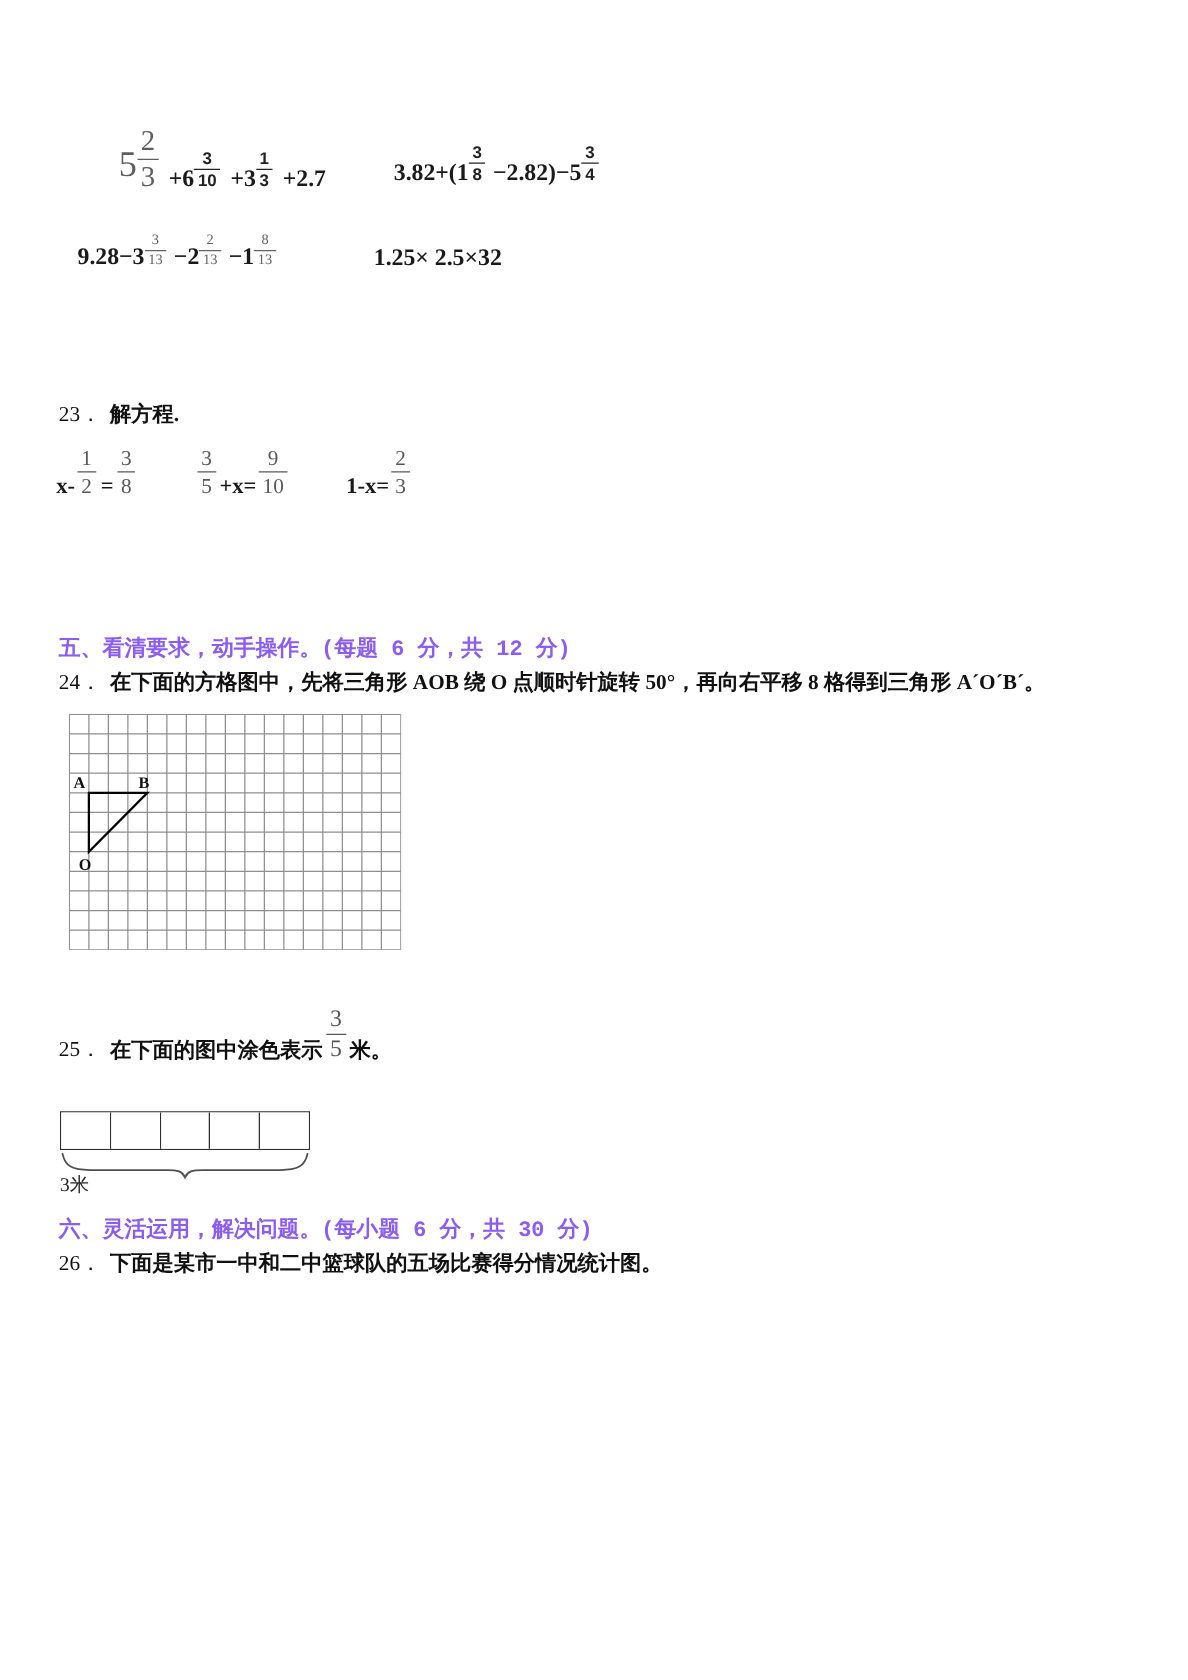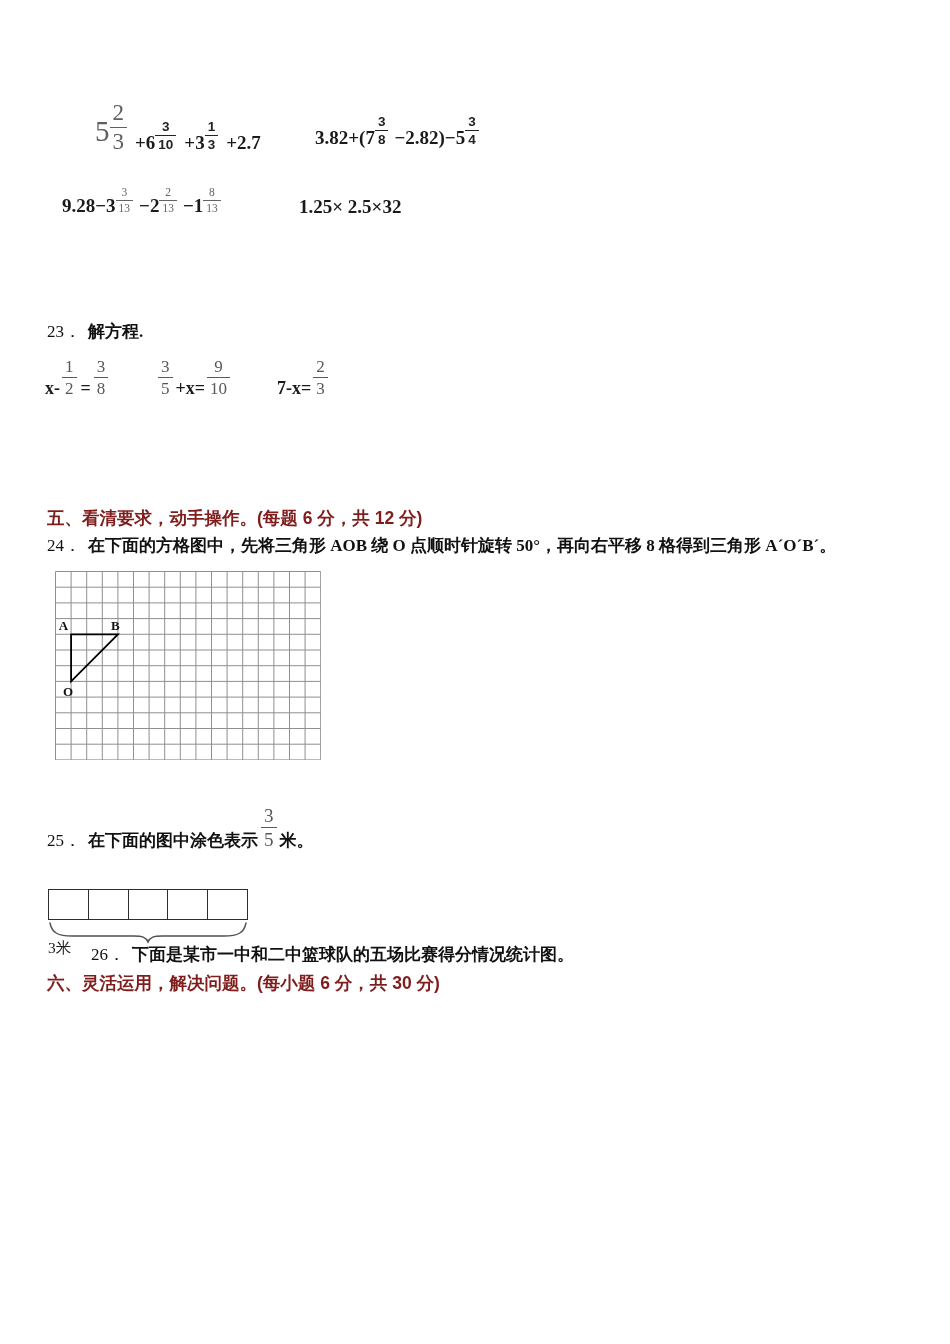--- a/index.html
+++ b/index.html
@@ -9,21 +9,21 @@
     font-family:"Liberation Serif", serif; color:#141414;
   }
   .abs { position:absolute; white-space:nowrap; }
 
   
   .math  { font-family:"Liberation Serif",serif; font-weight:bold; font-size:19px; color:#1a1a1a; }
   .eqrow { font-family:"Liberation Serif",serif; font-weight:bold; font-size:18px; color:#1a1a1a; }
 
   
   .stmt { font-family:"Liberation Serif",serif; font-size:17px; font-weight:bold; color:#111; }
-  .sec  { font-family:Liberation Sans, sans-serif; font-size:17.5px; font-weight:bold; color:#7f1d1d; }
+  .sec  { font-family:Liberation Mono, monospace; font-size:17.5px; font-weight:bold; color:#8b5cf6; }
   .qnum { font-weight:normal; margin-right:7px;text-align:right; }
 
   
   .fr { display:inline-block; text-align:center; line-height:1.12; vertical-align:baseline; }
   .fr .n { display:block; padding:0 3px 1px; border-bottom:1px solid currentColor; }
   .fr .d { display:block; padding:1px 3px 0; }
 
   .fr-bold   { font-size:13.5px; font-weight:bold; color:#222; font-family:"Liberation Sans",sans-serif; }
   .fr-gray11 { font-size:11.5px; font-weight:normal; color:#636363; font-family:"Liberation Serif",serif; }
   .fr-gray17 { font-size:17px;   font-weight:normal; color:#585858; font-family:"Liberation Serif",serif; }
@@ -40,33 +40,33 @@
   .bar-cell:last-child { border-right:none; }
   .bar-label { width:200px; text-align:left; font-size:15.5px; color:#222; font-family:"Liberation Serif",serif; }
 
   .vlab { font:bold 13px "Liberation Serif",serif; fill:#111; }
 </style>
 </head>
 <body>
 
 <div class="abs math" style="left:95px; top:100px;"><span class="big-whole">5</span><span class="fr big-fr"><span class="n">2</span><span class="d">3</span></span><span class="ml8">+6</span><span class="fr fr-bold"><span class="n">3</span><span class="d">10</span></span><span class="ml8">+3</span><span class="fr fr-bold"><span class="n">1</span><span class="d">3</span></span><span class="ml8">+2.7</span></div>
 
-<div class="abs math" style="left:315px; top:114px;"><span>3.82+(7</span><span class="fr fr-bold"><span class="n">3</span><span class="d">8</span></span><span class="ml6">−2.82)−5</span><span class="fr fr-bold"><span class="n">3</span><span class="d">4</span></span></div>
+<div class="abs math" style="left:315px; top:114px;"><span>3.82+(1</span><span class="fr fr-bold"><span class="n">3</span><span class="d">8</span></span><span class="ml6">−2.82)−5</span><span class="fr fr-bold"><span class="n">3</span><span class="d">4</span></span></div>
 
 <div class="abs math" style="left:62px; top:186px;"><span>9.28−3</span><span class="fr fr-gray11"><span class="n">3</span><span class="d">13</span></span><span class="ml6">−2</span><span class="fr fr-gray11"><span class="n">2</span><span class="d">13</span></span><span class="ml6">−1</span><span class="fr fr-gray11"><span class="n">8</span><span class="d">13</span></span></div>
 
 <div class="abs math" style="left:299px; top:196px;"><span>1.25× 2.5×32</span></div>
 
 <div class="abs stmt" style="left:47px; top:320px;"><span class="qnum">23．</span><span>解方程.</span></div>
 
 <div class="abs eqrow" style="left:45px; top:357px;"><span>x-</span><span class="fr fr-gray17 ml2"><span class="n">1</span><span class="d">2</span></span><span class="ml4 mr3">=</span><span class="fr fr-gray17"><span class="n">3</span><span class="d">8</span></span></div>
 
 <div class="abs eqrow" style="left:158px; top:357px;"><span class="fr fr-gray17"><span class="n">3</span><span class="d">5</span></span><span class="ml3">+x=</span><span class="fr fr-gray17 ml2"><span class="n">9</span><span class="d">10</span></span></div>
 
-<div class="abs eqrow" style="left:277px; top:357px;"><span>7-x=</span><span class="fr fr-gray17 ml2"><span class="n">2</span><span class="d">3</span></span></div>
+<div class="abs eqrow" style="left:277px; top:357px;"><span>1-x=</span><span class="fr fr-gray17 ml2"><span class="n">2</span><span class="d">3</span></span></div>
 
 <div class="abs sec" style="left:47px; top:506px;">五、看清要求，动手操作。(每题 6 分，共 12 分)</div>
 
 <div class="abs stmt" style="left:47px; top:534px;"><span class="qnum">24．</span><span>在下面的方格图中，先将三角形 AOB 绕 O 点顺时针旋转 50°，再向右平移 8 格得到三角形 A´O´B´。</span></div>
 
 <svg id="grid-svg" class="abs" style="left:55px; top:571px;" width="266.2" height="189.39999999999998" viewBox="0 0 266.2 189.39999999999998">
   <g id="grid-lines">
       <line x1="0.5" y1="0.5" x2="0.5" y2="188.89999999999998" stroke="#8f8f8f" stroke-width="1"></line>
       <line x1="16.1" y1="0.5" x2="16.1" y2="188.89999999999998" stroke="#8f8f8f" stroke-width="1"></line>
       <line x1="31.7" y1="0.5" x2="31.7" y2="188.89999999999998" stroke="#8f8f8f" stroke-width="1"></line>
@@ -116,13 +116,13 @@
   </div>
 
 <svg class="abs" style="left:48px; top:921px;" width="200" height="24" viewBox="0 0 200 24">
   <path d="M2,2 C4,12 10,15 24,15 L86,15 C94,15 98,16 100,21 C102,16 106,15 114,15 L176,15 C190,15 196,12 198,2" fill="none" stroke="#4f4f4f" stroke-width="1.4" stroke-linecap="round"></path>
 </svg>
 
 <div class="abs bar-label" style="left:48px; top:938px;">3米</div>
 
 <div class="abs sec" style="left:47px; top:971px;">六、灵活运用，解决问题。(每小题 6 分，共 30 分)</div>
 
-<div class="abs stmt" style="left:47px; top:943px;margin-left:44px;"><span class="qnum">26．</span><span>下面是某市一中和二中篮球队的五场比赛得分情况统计图。</span></div>
+<div class="abs stmt" style="left:47px; top:999px;"><span class="qnum">26．</span><span>下面是某市一中和二中篮球队的五场比赛得分情况统计图。</span></div>
 
 </body></html>

